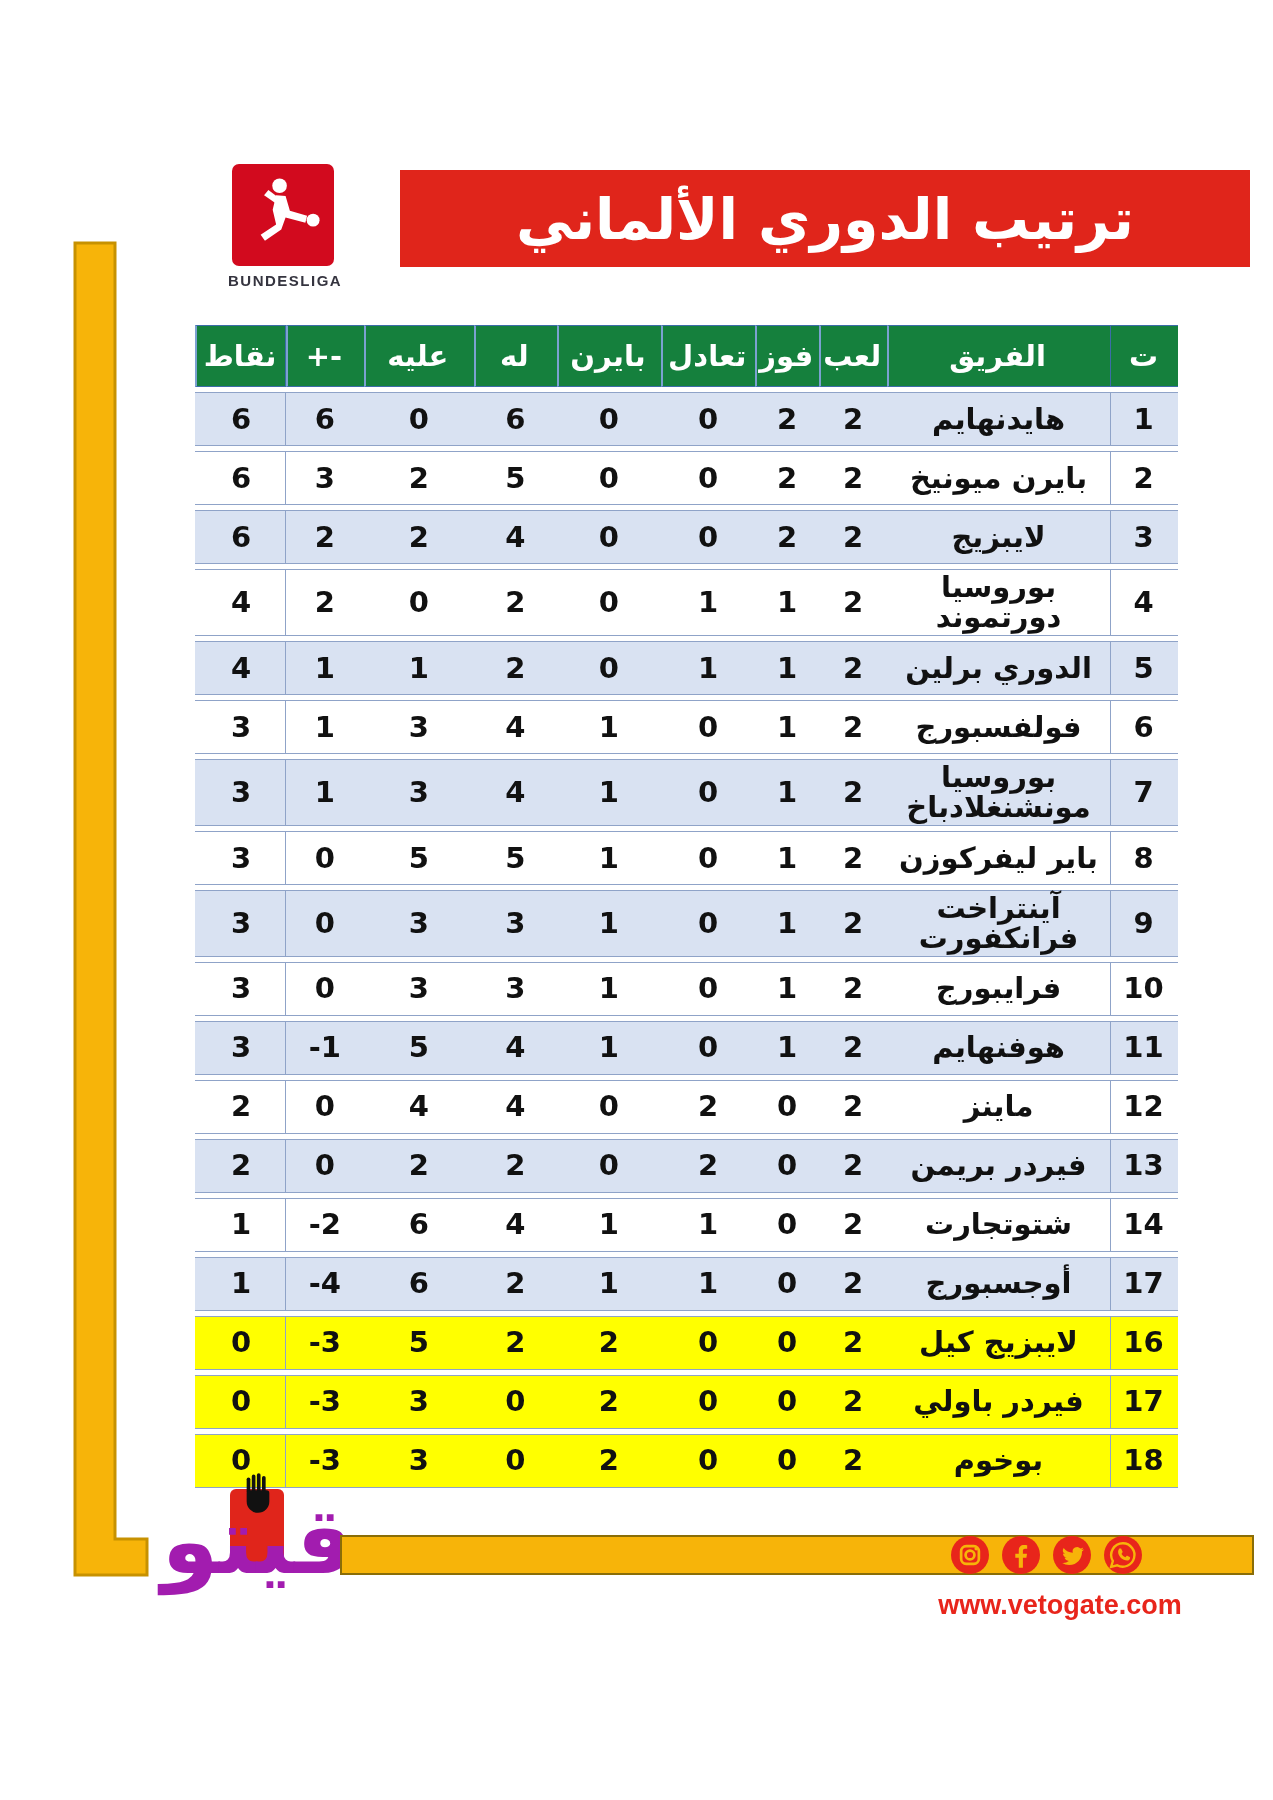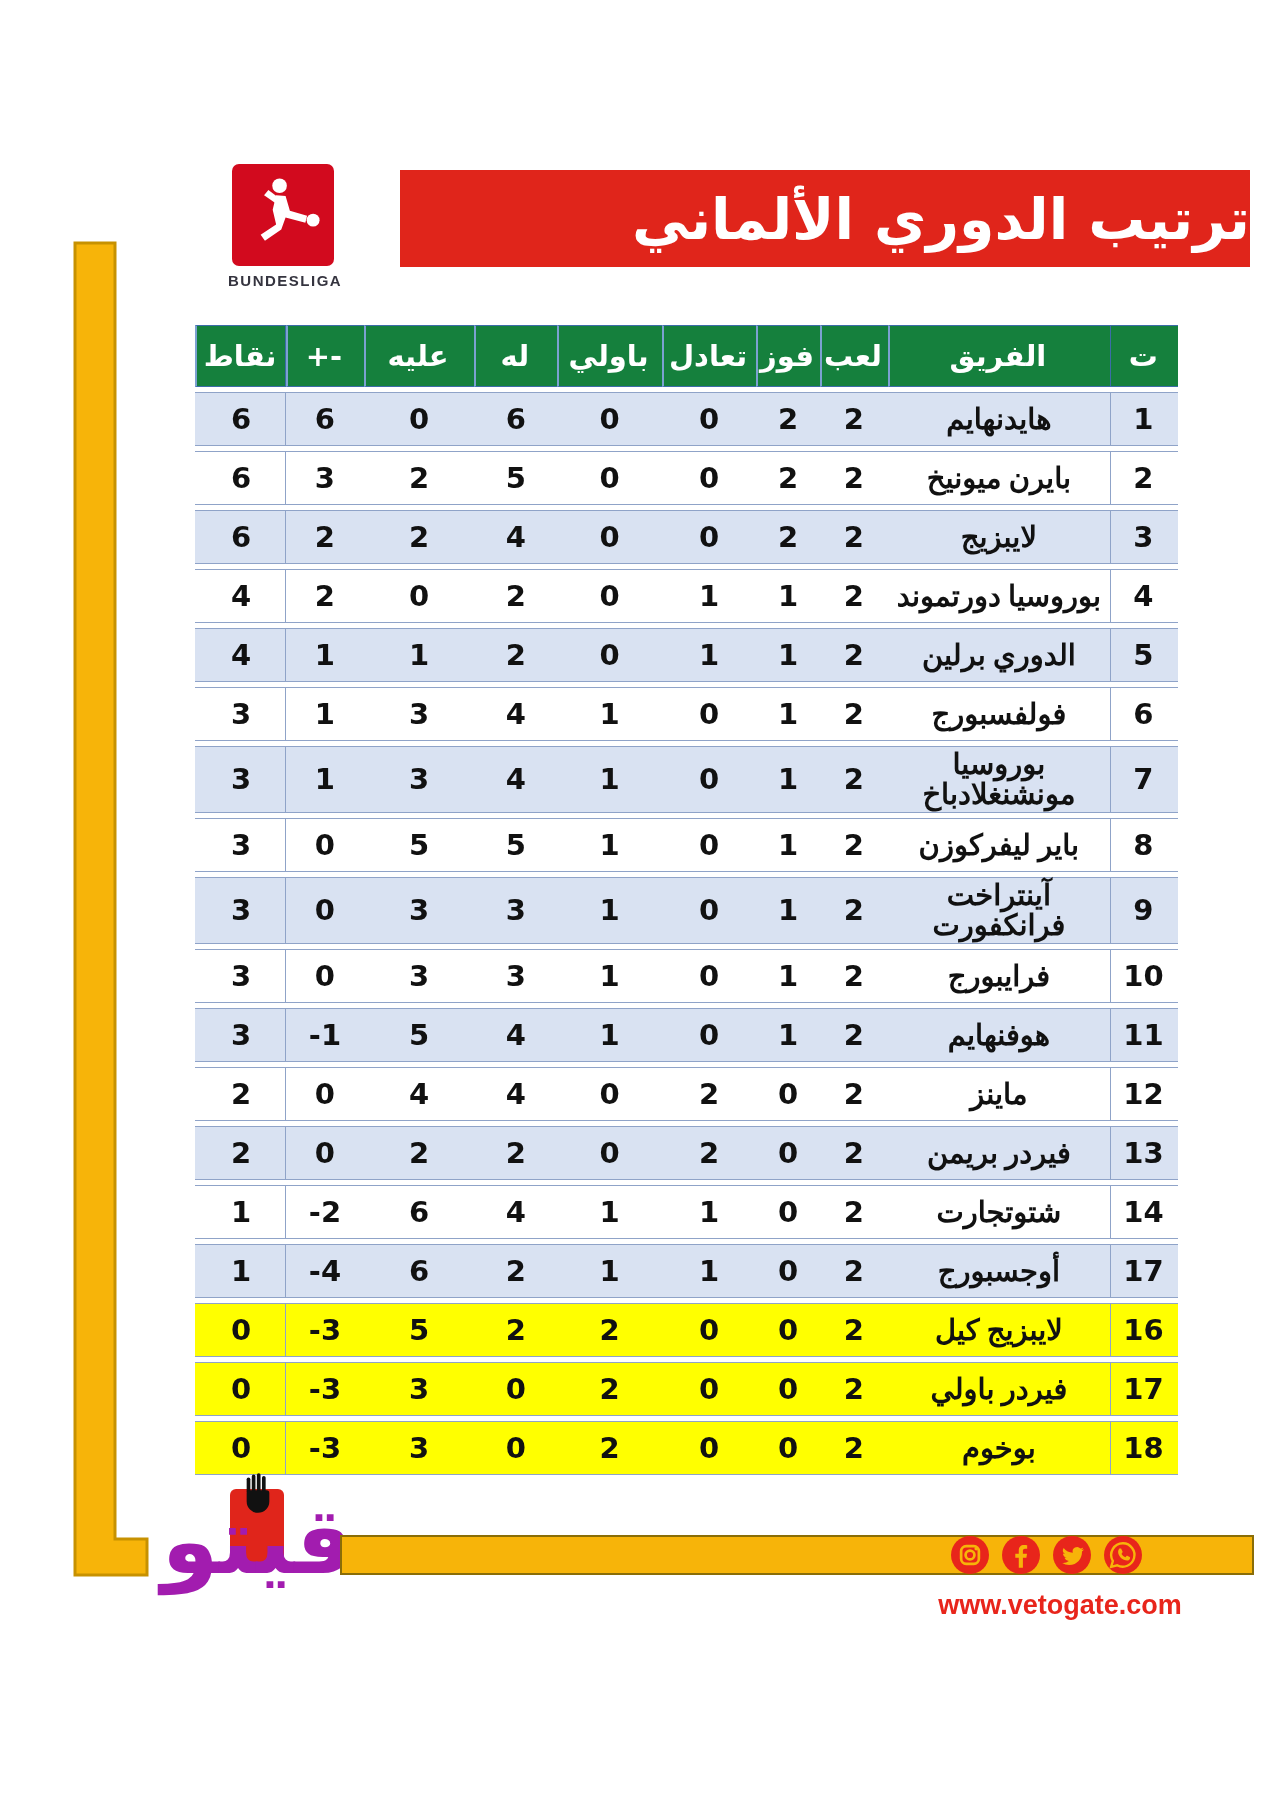--- a/index.html
+++ b/index.html
@@ -11,42 +11,42 @@
 
   
   .bl-logo{position:absolute;left:228px;top:164px;width:110px;text-align:right;}
   .bl-box{width:102px;height:102px;margin:0 auto;background:#d20a1e;border-radius:7px;
           display:flex;align-items:center;justify-content:center;}
   .bl-word{margin-top:6px;font-family:"Liberation Sans",sans-serif;font-size:15px;font-weight:bold;
            letter-spacing:1.5px;color:#35343f;}
 
   
   .banner{position:absolute;left:400px;top:170px;width:850px;height:97px;background:#e0251b;
-          display:flex;align-items:center;justify-content:flex-end;}
+          display:flex;align-items:center;justify-content:center;}
   .banner span{color:#ffffff;font-size:57px;font-weight:bold;direction:rtl;}
 
   
   .tbl-wrap{position:absolute;left:195px;top:320px;width:983px;}
   table.standings{width:100%;direction:rtl;border-collapse:separate;border-spacing:0 5px;
                   font-family:"DejaVu Sans",sans-serif;}
   table.standings th,table.standings td{direction:ltr;unicode-bidi:embed;text-align:center;
                   font-weight:bold;padding:2px 4px;}
   table.standings th{background:#15803d;color:#ffffff;font-size:29px;height:56px;
                   border-top:1px solid #3c6ca8;border-bottom:1px solid #3c6ca8;}
   table.standings th:not(:first-child){border-inline-start:2px solid #7ca1d1;}
   table.standings th:first-child{border-inline-start:1px solid #3c6ca8;}
   table.standings th:last-child{border-inline-end:1px solid #3c6ca8;}
   table.standings td{font-size:29px;color:#111111;height:48px;line-height:1.05;
                   border-top:1px solid #8fa3c8;border-bottom:1px solid #8fa3c8;}
   table.standings td:first-child{border-inline-start:1px solid #8fa3c8;}
   table.standings td:last-child{border-inline-end:1px solid #8fa3c8;}
   tr.zone-blue td{background:#d9e2f2;}
   tr.zone-white td{background:#ffffff;}
   tr.zone-yellow td{background:#ffff00;}
-  td.team-cell{direction:rtl;font-size:28px;padding:2px 10px;font-family:Liberation Serif, serif;}
+  td.team-cell{direction:rtl;font-size:28px;padding:2px 10px;}
   td.rank-cell{font-size:31px;}
   col.c-rank{width:7%;} col.c-team{width:22.8%;} col.c-played{width:6.3%;}
   col.c-win{width:6.3%;} col.c-draw{width:9.6%;} col.c-loss{width:10.7%;}
   col.c-for{width:8.6%;} col.c-against{width:11.4%;} col.c-diff{width:8%;} col.c-pts{width:9.3%;}
 
   
   .veto{position:absolute;left:158px;top:1487px;width:200px;height:120px;}
   .veto-red{position:absolute;left:72px;top:2px;width:54px;height:74px;background:#e0251b;
             border-radius:6px;}
   .veto-hand{position:absolute;left:83px;top:-14px;}
@@ -102,21 +102,21 @@
         <col class="c-diff">
           <col class="c-pts">
       </colgroup>
       <thead>
           <tr>
             <th>ت</th>
             <th>الفريق</th>
             <th>لعب</th>
             <th>فوز</th>
             <th>تعادل</th>
-            <th>باولي</th>
+            <th>بايرن</th>
             <th>له</th>
             <th>عليه</th>
             <th>+-</th>
             <th>نقاط</th>
           </tr>
         </thead>
       <tbody>
           <tr class="zone-blue">
             <td class="rank-cell">1</td>
             <td class="team-cell">هايدنهايم</td>

